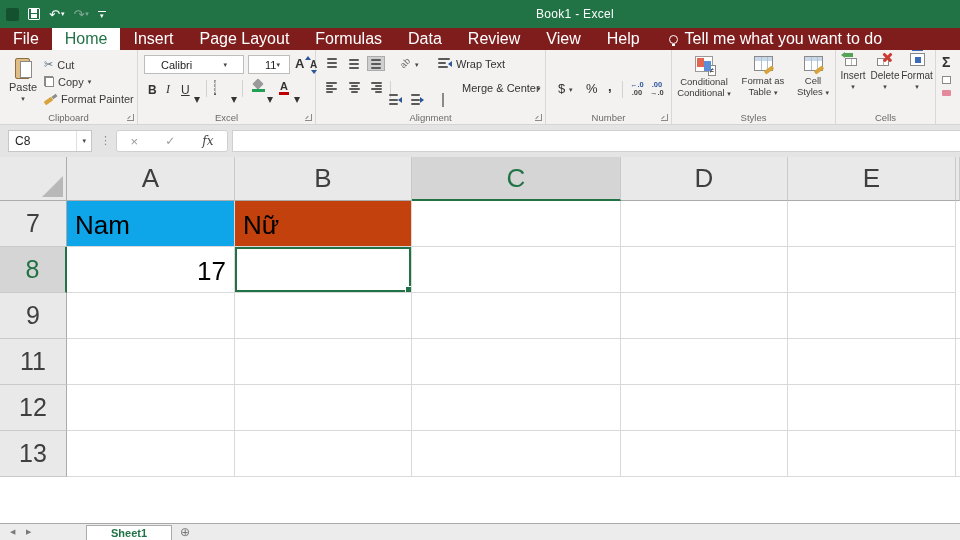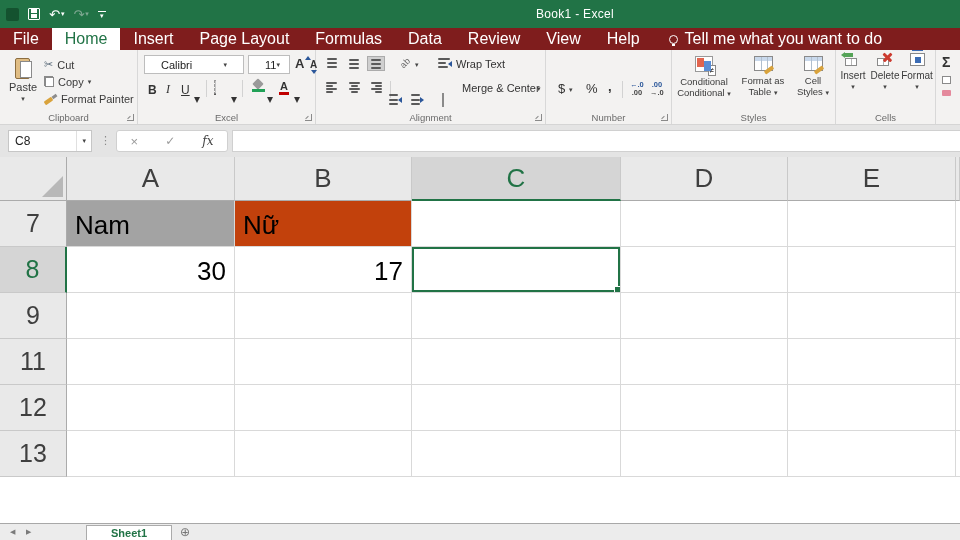--- a/index.html
+++ b/index.html
@@ -151,21 +151,21 @@
   .ch.sel{background:#d5d5d5;color:#217346;border-bottom:2px solid #217346}
   .corner{background:#e9e9e9;border-right:1px solid #ababab;border-bottom:1px solid #ababab;position:relative}
   .corner::after{content:"";position:absolute;right:3px;bottom:3px;width:0;height:0;border-bottom:21px solid #b8b8b8;border-left:21px solid transparent}
   .gridrows{position:absolute;top:201px;left:0;right:0}
   .grow46{height:46px}
   .rh{background:#e9e9e9;border-right:1px solid #ababab;border-bottom:1px solid #c9c9c9;display:flex;align-items:center;justify-content:center;font-size:25px;color:#3f3f3f}
   .rh.sel{background:#d5d5d5;color:#217346;border-right:2px solid #217346}
   .cell{background:#fff;border-right:1px solid #d9d9d9;border-bottom:1px solid #d9d9d9;font-size:26px;color:#000;display:flex;align-items:flex-end;padding:0 8px 5px 8px;overflow:hidden;white-space:nowrap}
   .cell.numv{justify-content:flex-end}
   .cell.fillA{background:#F6E28F}
-  .cell.fillB{background:#a3a3a3}
+  .cell.fillB{background:#0ea5e9}
   .cell.fillC{background:#c2410c}
   .cell.selected{position:relative;box-shadow:inset 0 0 0 2px #217346;z-index:2}
   .cell.selected::after{content:"";position:absolute;right:-1px;bottom:-1px;width:5px;height:5px;background:#217346;border:1px solid #fff}
 
   
   .sheetbar{position:absolute;top:523px;left:0;right:0;height:17px;background:#ececec;border-top:1px solid #a8a8a8;overflow:hidden}
   .navarrow{position:absolute;top:4px;font-size:7px;color:#7a7a7a}
   .sheettab{position:absolute;left:86px;top:1px;width:86px;height:16px;background:#fff;border:1px solid #ababab;border-bottom:none;text-align:center;font-size:11px;font-weight:bold;color:#217346;line-height:15px}
   .addsheet{position:absolute;left:180px;top:1px;font-size:12px;color:#767676}
 </style>
@@ -418,21 +418,20 @@
     <div class="rh">7</div>
     <div class="cell fillB">Nam</div>
     <div class="cell fillC">Nữ</div>
     <div class="cell"></div>
     <div class="cell"></div>
     <div class="cell"></div>
   </div>
 
   <div class="gridcols grow46">
     <div class="rh sel">8</div>
-    <div class="cell numv">30</div>
     <div class="cell numv">17</div>
     <div class="cell selected"></div>
     <div class="cell"></div>
     <div class="cell"></div>
     <div class="cell"></div>
   </div>
 
   <div class="gridcols grow46">
     <div class="rh">9</div>
     <div class="cell"></div>

